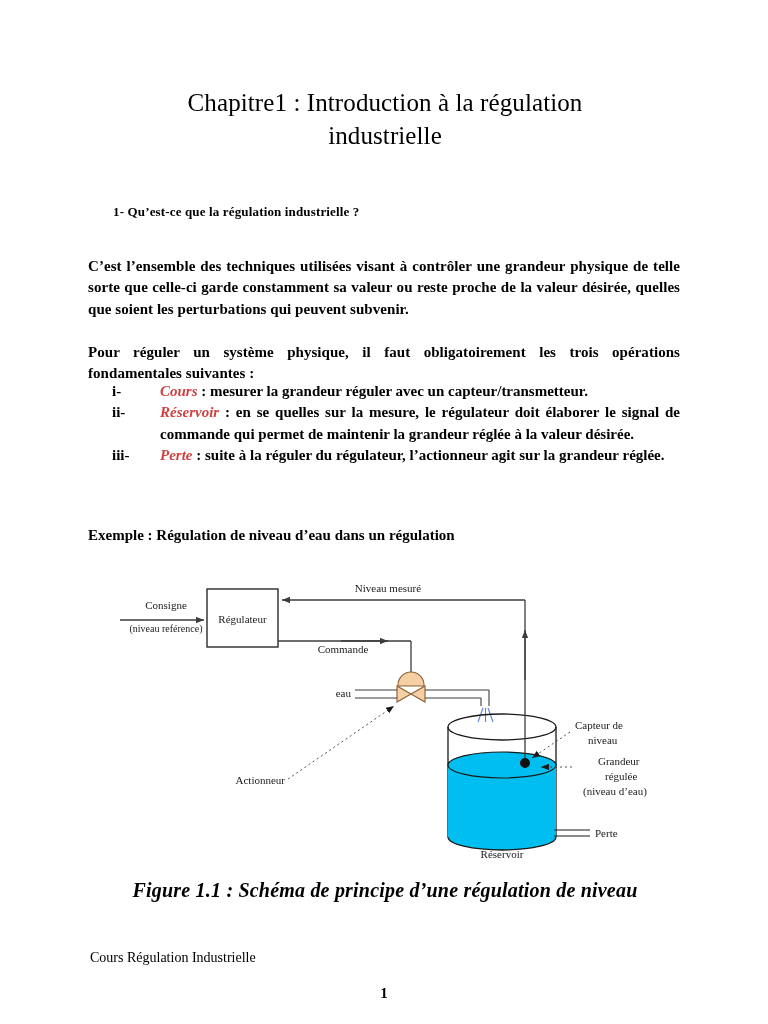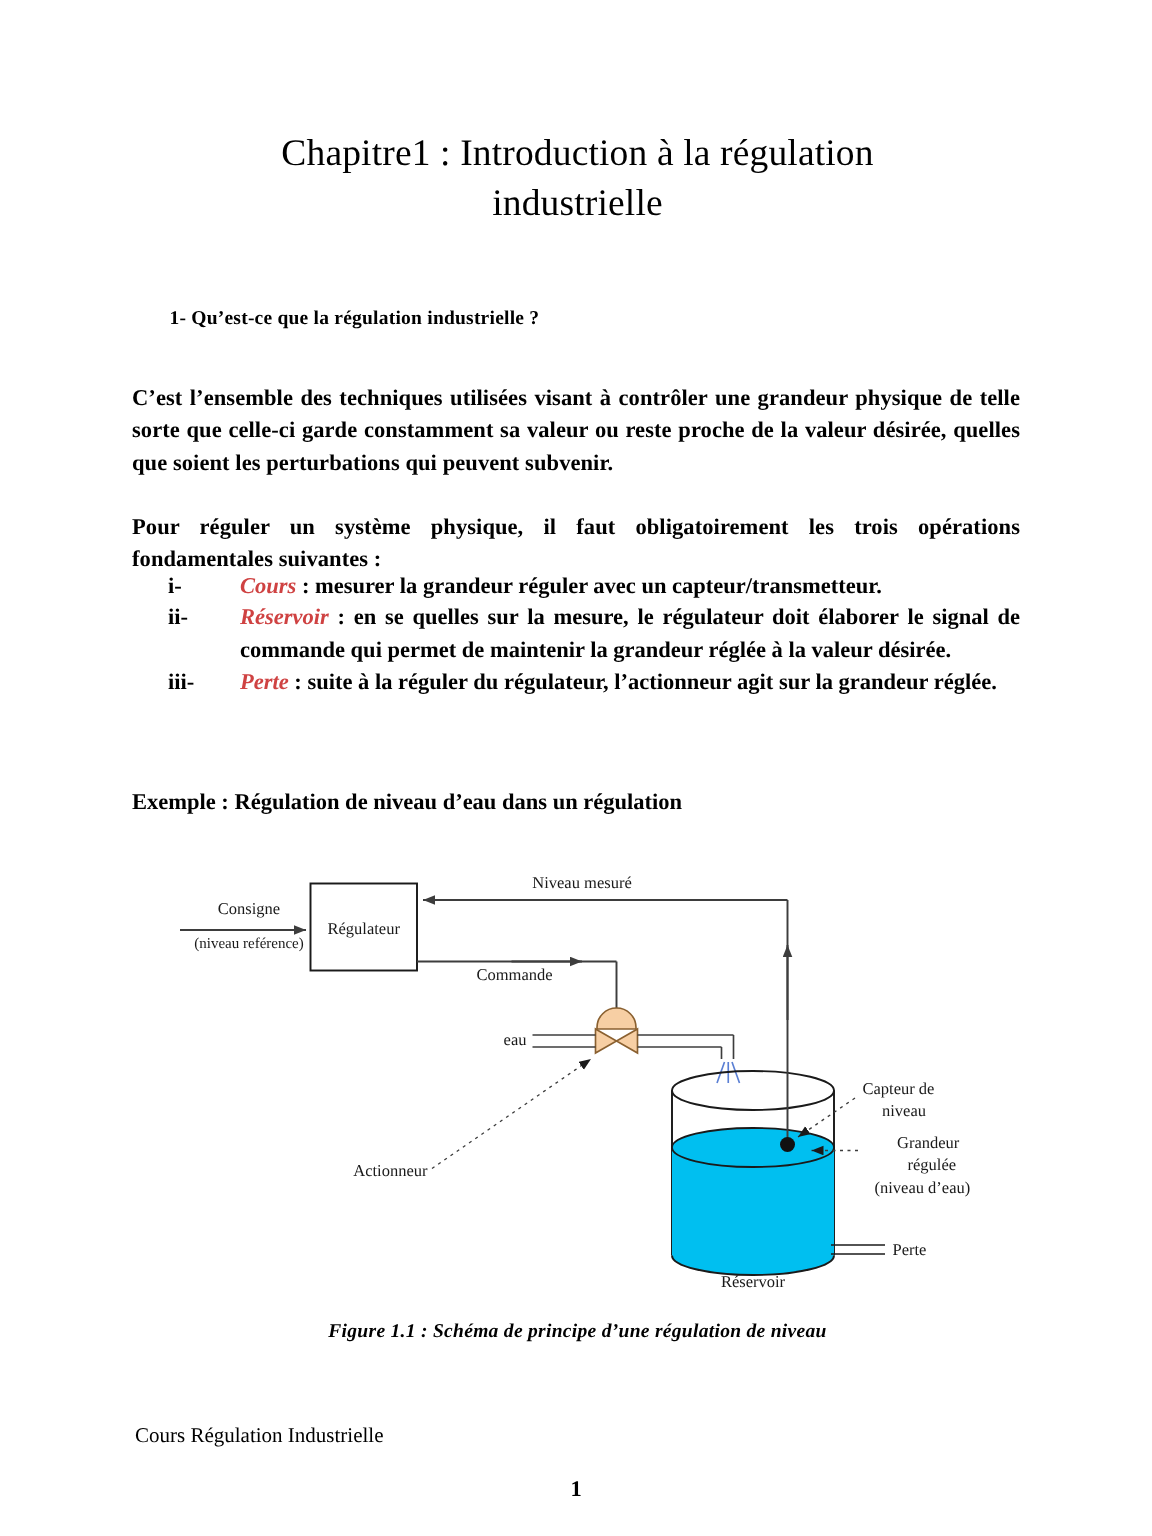--- a/index.html
+++ b/index.html
@@ -113,21 +113,21 @@
     height: 300px;
   }
   .figure-svg { display: block; }
 
   .fig-caption {
     position: absolute;
     left: 120px;
     top: 879px;
     width: 530px;
     text-align: center;
-    font-size: 13px;
+    font-size: 20px;
     font-style: italic;
     font-weight: bold;
     letter-spacing: 0.2px;
   }
 
   
   .footer-left {
     position: absolute;
     left: 90px;
     top: 950px;

